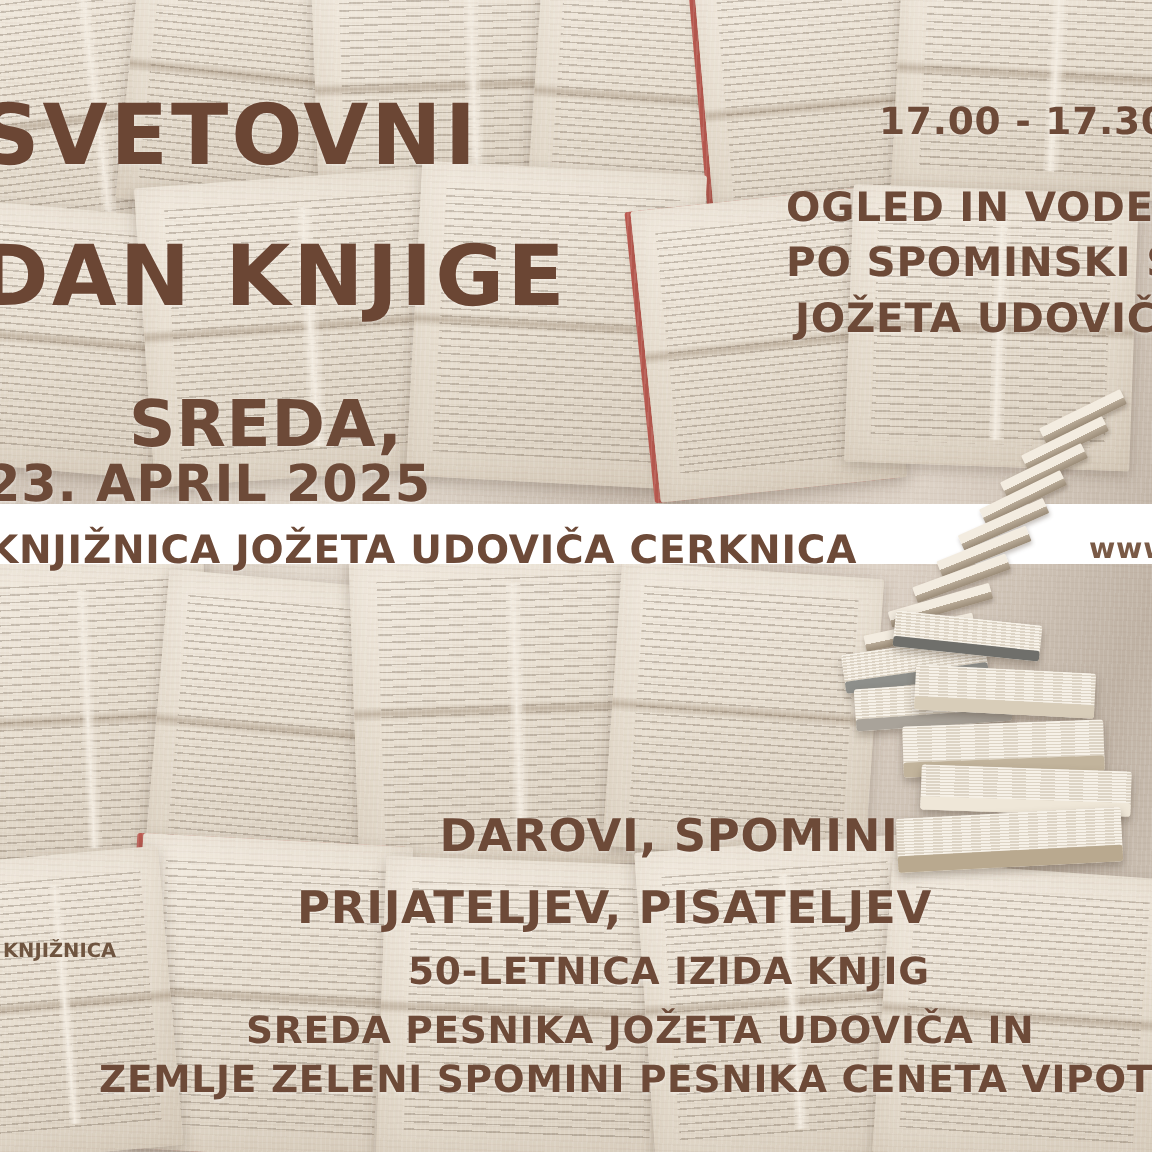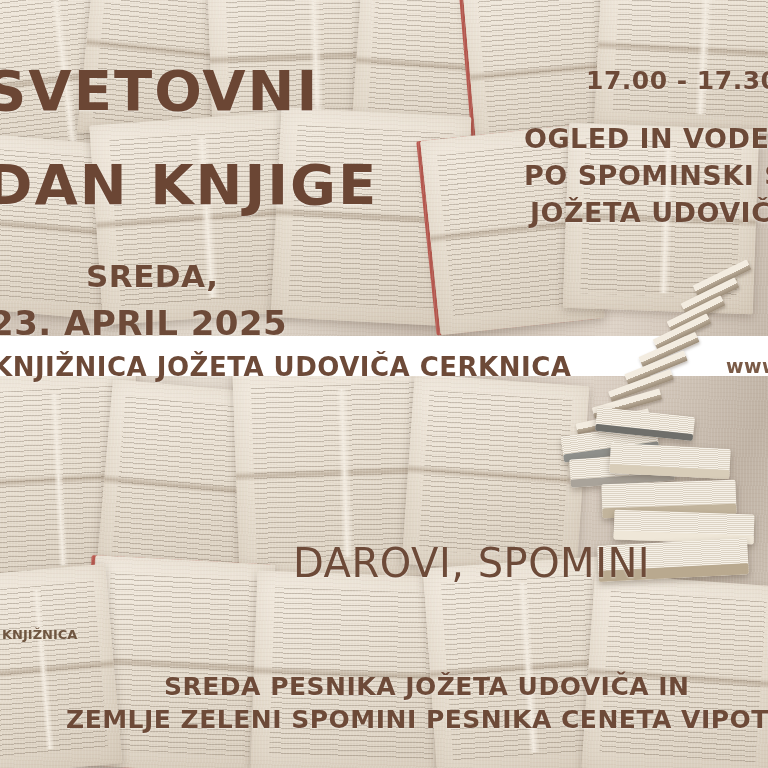--- a/index.html
+++ b/index.html
@@ -150,21 +150,21 @@
     top: 152px;
     font-size: 56px;
     font-weight: 700;
     letter-spacing: 2px;
     color: #6b4634;
   }
 
   #date-day {
     left: 86px;
     top: 258px;
-    font-size: 31px;
+    font-size: 43px;
     font-weight: 700;
     color: #6d4a38;
   }
   #date-full {
     left: -10px;
     top: 303px;
     font-size: 34px;
     font-weight: 700;
     color: #6d4a38;
   }
@@ -212,22 +212,22 @@
 
   #time-2 {
     left: 330px;
     top: 482px;
     font-size: 27px;
     font-weight: 700;
   }
   #ev2-l1 {
     left: 293px;
     top: 540px;
-    font-size: 40px;
-    font-weight: 400;
+    font-size: 30px;
+    font-weight: 700;
   }
   #ev2-l2 {
     left: 198px;
     top: 588px;
     font-size: 30px;
     font-weight: 700;
   }
   #ev2-l3 {
     left: 272px;
     top: 633px;
@@ -384,18 +384,20 @@
   <div class="txt" id="venue">KNJIŽNICA JOŽETA UDOVIČA CERKNICA</div>
 
   <div class="txt" id="time-1">17.00 - 17.30</div>
   <div class="txt" id="ev1-l1">OGLED IN VODENJE</div>
   <div class="txt" id="ev1-l2">PO SPOMINSKI SOBI</div>
   <div class="txt" id="ev1-l3">JOŽETA UDOVIČA</div>
 
   <div class="txt" id="website">www.</div>
 
   <div class="txt" id="ev2-l1">DAROVI, SPOMINI</div>
+  <div class="txt" id="ev2-l2">PRIJATELJEV, PISATELJEV</div>
+  <div class="txt" id="ev2-l3">50-LETNICA IZIDA KNJIG</div>
   <div class="txt" id="ev2-l4">SREDA PESNIKA JOŽETA UDOVIČA IN</div>
   <div class="txt" id="ev2-l5">ZEMLJE ZELENI SPOMINI PESNIKA CENETA VIPOTNIKA</div>
 
   <div id="edge-text">KNJIŽNICA</div>
 
 </div>
 
 </body></html>

